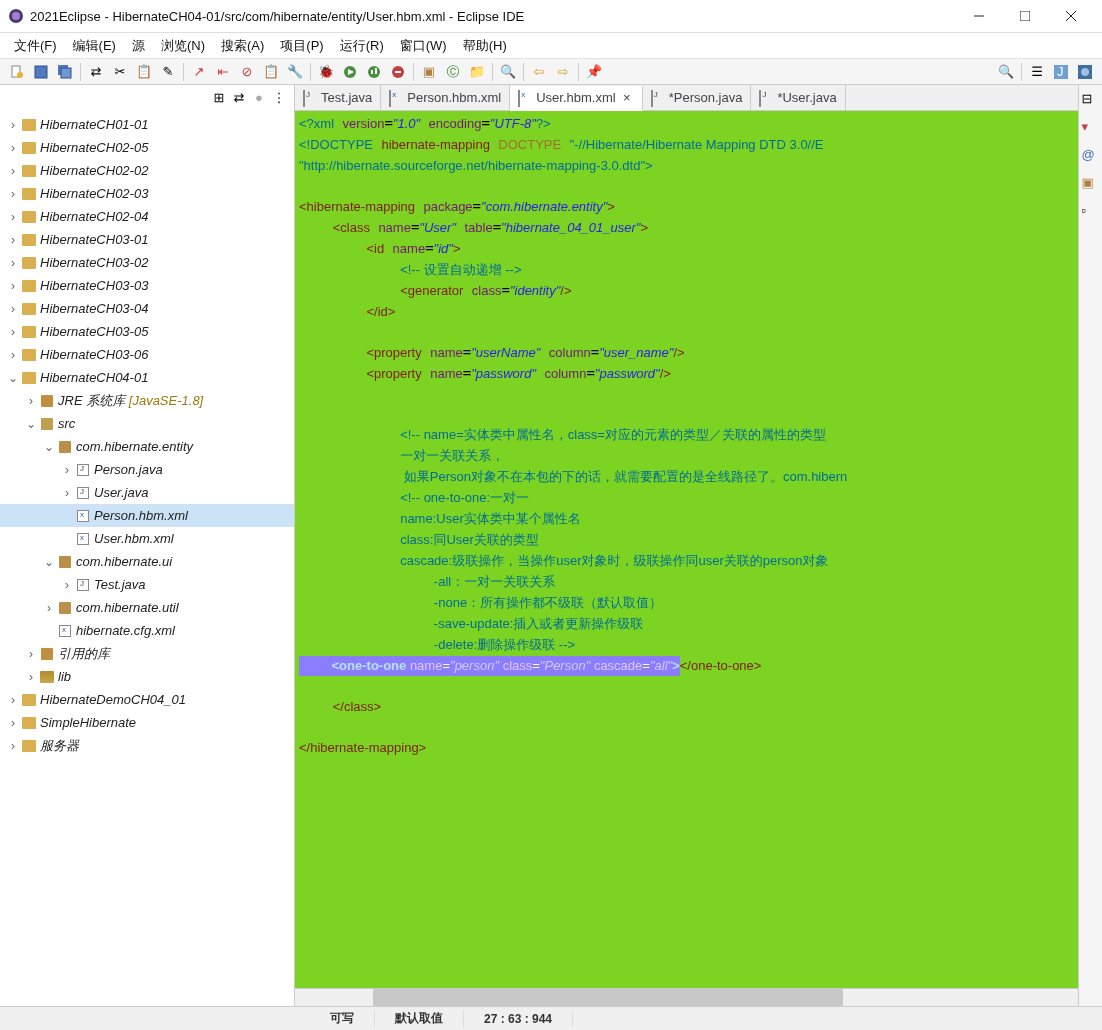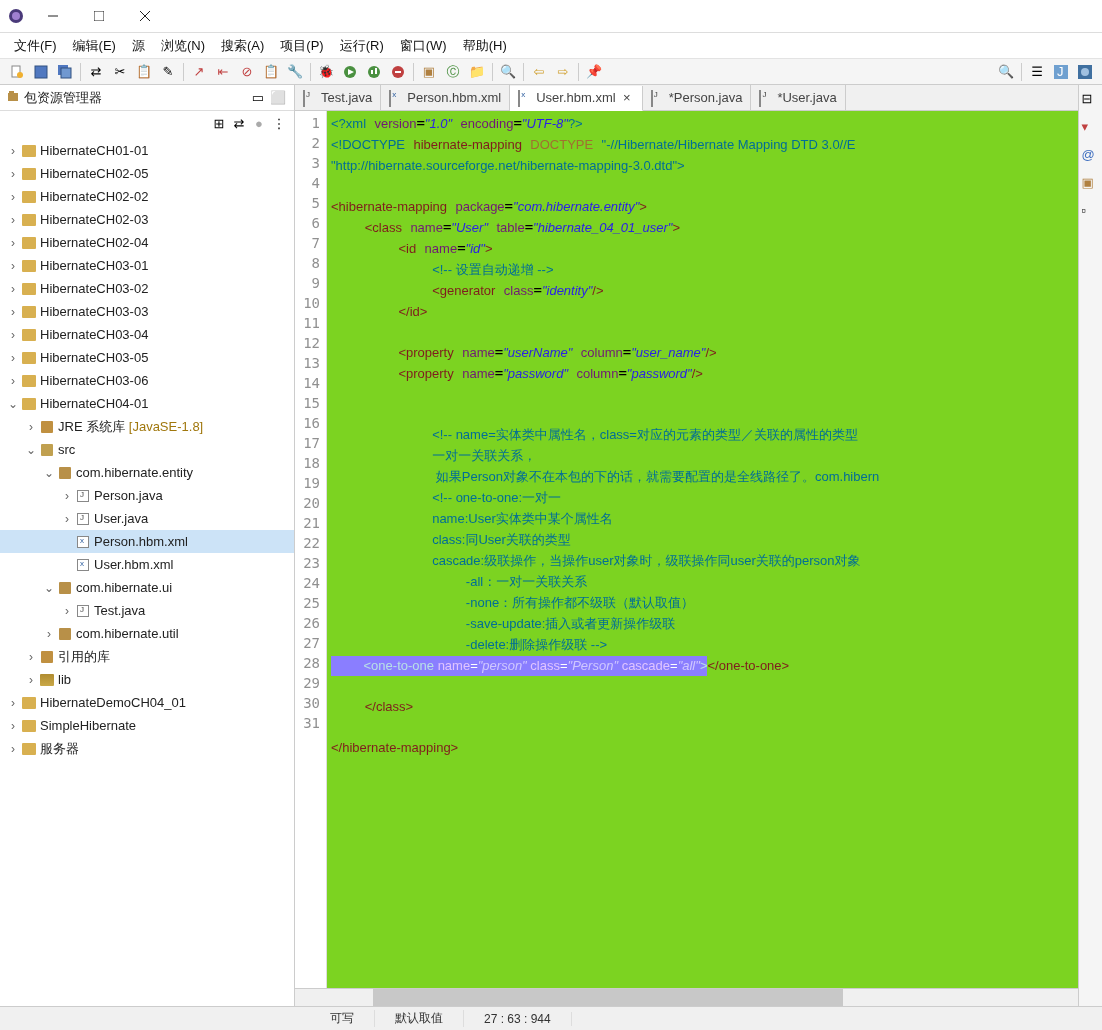--- a/index.html
+++ b/index.html
@@ -18,69 +18,70 @@
 .leftpanel { width:295px; background:#fff; border-right:1px solid #ccc; display:flex; flex-direction:column; }
 .panelhdr { height:26px; display:flex; align-items:center; padding:0 6px; border-bottom:1px solid #ddd; }
 .panelhdr .ptitle { flex:1; font-size:13px; color:#222; display:flex; align-items:center; gap:4px; }
 .panelhdr .picon { width:20px; height:20px; display:flex; align-items:center; justify-content:center; }
 .paneltoolbar { height:24px; display:flex; justify-content:flex-end; align-items:center; padding:0 6px; gap:2px; }
 .paneltoolbar .pti { width:18px; height:18px; display:flex; align-items:center; justify-content:center; }
 .tree { flex:1; overflow:auto; padding:4px 0; }
 .treenode { display:flex; align-items:center; height:23px; padding-left:6px; white-space:nowrap; cursor:default; }
 .treenode .exp { width:14px; text-align:center; color:#666; font-size:12px; }
 .treenode .nicon { width:18px; height:16px; display:flex; align-items:center; justify-content:center; margin-right:2px; }
-.treenode .nlabel { color:#222; }
+.treenode .nlabel { color:#222;font-style:italic; }
 .treenode.selected { background:#cce3f7; }
 .editor { flex:1; display:flex; flex-direction:column; background:#fff; }
 .tabbar { height:26px; display:flex; align-items:center; background:#f0f0f0; border-bottom:1px solid #ccc; }
 .etab { height:25px; display:flex; align-items:center; padding:0 8px; gap:4px; border-right:1px solid #ccc; background:#f0f0f0; color:#444; cursor:default; }
 .etab.active { background:#fff; border-bottom:1px solid #fff; margin-bottom:-1px; }
 .etab .ticon { width:14px; height:14px; }
 .etab .close { width:14px; height:14px; display:flex; align-items:center; justify-content:center; }
 .codewrap { flex:1; display:flex; overflow:hidden; }
 .gutter { width:32px; background:#fff; color:#909090; text-align:right; padding:2px 6px 0 0; font-family:Consolas, monospace; font-size:14px; line-height:20px; border-right:1px solid #ddd; }
 .codearea { flex:1; background:#7cd321; font-family:Consolas, monospace; font-size:14px; line-height:20px; padding:2px 0 0 4px; overflow:auto; white-space:pre; }
 .hscroll { height:18px; background:#f0f0f0; border-top:1px solid #ccc; display:flex; }
 .hscroll .thumb { width:60%; background:#c8c8c8; margin-left:10%; }
 .viewtabs { height:26px; background:#f0f0f0; display:flex; align-items:center; padding:0 6px; border-top:1px solid #ccc; }
 .vtab { padding:2px 8px; color:#333; margin-right:4px; }
 .vtab.active { background:#fff; border:1px solid #ccc; border-bottom:1px solid #fff; }
 .rightbar { width:24px; background:#f5f5f5; border-left:1px solid #ccc; display:flex; flex-direction:column; align-items:center; padding-top:6px; gap:10px; }
 .rightbar .ri { width:18px; height:18px; }
 .statusbar { height:24px; background:#f0f0f0; border-top:1px solid #ccc; display:flex; align-items:center; }
-.statusbar .cell { padding:0 20px; border-right:1px solid #ddd; color:#333; font-size:12px; }
+.statusbar .cell { padding:0 20px; border-right:1px solid #ddd; color:#333; font-size:12px;font-weight:bold; }
 
 .t-tag { color:#7f1d1d; }
 .t-attr { color:#701a75; }
 .t-val { color:#2a22e6; font-style:italic; }
 .t-doc { color:#006e96; }
 .t-comment { color:#006e96; }
 .t-pi { color:#006e96; }
 .hl { background:#8a7eff; color:#fff; display:inline-block; }
-.hl .t-tag { color:#b8e0e6; }
+.hl .t-tag { color:#b8e0e6;font-weight:bold; }
 .hl .t-attr { color:#e0c4ff; }
 .hl .t-val { color:#d0c8ff; }
 .folder-icon { width:14px; height:12px; background:linear-gradient(#b08c30,#c9a848); border-radius:1px; }
 .proj-icon { width:14px; height:12px; background:#d8b050; border-radius:1px; position:relative; }
 .pkg-icon { display:inline-block; width:12px; height:12px; background:#b89048; border-radius:1px; }
 .java-icon { width:12px; height:12px; border:1px solid #888; background:#fff; position:relative; }
 .java-icon::after { content:"J"; position:absolute; font-size:8px; left:2px; top:-1px; color:#444; }
 .xml-icon { width:12px; height:12px; border:1px solid #888; background:#fff; position:relative; }
 .xml-icon::after { content:"x"; position:absolute; font-size:8px; left:2px; top:-1px; color:#3060a0; }
 </style>
 </head>
 <body>
 
 <div class="titlebar">
   <span class="appicon">
     <svg viewBox="0 0 16 16">
         <circle cx="8" cy="8" r="7" fill="#4a3a7a"></circle>
         <circle cx="8" cy="8" r="4" fill="#a080d0"></circle>
       </svg>
   </span>
+  <span class="title">2021Eclipse - HibernateCH04-01/src/com/hibernate/entity/User.hbm.xml - Eclipse IDE</span>
   <div class="winbtn">
       <svg viewBox="0 0 10 10">
         <line x1="0" y1="5" x2="10" y2="5" stroke="#222"></line>
       </svg>
     </div>
   <div class="winbtn">
       <svg viewBox="0 0 10 10">
         <rect x="0" y="0" width="10" height="10" fill="none" stroke="#222"></rect>
       </svg>
     </div>
@@ -197,31 +198,20 @@
       <svg width="16" height="16">
         <rect x="1" y="1" width="14" height="14" fill="#4070a0"></rect>
         <circle cx="8" cy="8" r="4" fill="#a0c0e0"></circle>
       </svg>
     </div>
 </div>
 
 <div class="workarea">
 
   <div class="leftpanel">
-    <div class="panelhdr">
-      <div class="ptitle">
-        <span><svg width="14" height="14">
-              <rect x="2" y="4" width="10" height="8" fill="#b89048"></rect>
-              <rect x="3" y="2" width="5" height="3" fill="#b89048"></rect>
-            </svg></span>
-        <span>包资源管理器</span>
-      </div>
-      <div class="picon">▭</div>
-      <div class="picon">⬜</div>
-    </div>
     <div class="paneltoolbar">
       <div class="pti">⊞</div>
       <div class="pti">⇄</div>
       <div class="pti" style="color:#aaa">●</div>
       <div class="pti">⋮</div>
     </div>
     <div class="tree" id="tree">
         <div class="treenode" style="padding-left: 6px;">
           <span class="exp">›</span>
           <span class="nicon">
@@ -369,20 +359,27 @@
           </span>
           <span class="nlabel">Test.java</span>
         </div>
         <div class="treenode" style="padding-left: 42px;">
           <span class="exp">›</span>
           <span class="nicon">
             <span class="pkg-icon"></span>
           </span>
           <span class="nlabel">com.hibernate.util</span>
         </div>
+        <div class="treenode" style="padding-left: 42px;">
+          <span class="exp">&nbsp;</span>
+          <span class="nicon">
+            <span class="xml-icon"></span>
+          </span>
+          <span class="nlabel">hibernate.cfg.xml</span>
+        </div>
         <div class="treenode" style="padding-left: 24px;">
           <span class="exp">›</span>
           <span class="nicon">
             <span style="display:inline-block;width:12px;height:12px;background:#c09040;border-radius:1px"></span>
           </span>
           <span class="nlabel">引用的库</span>
         </div>
         <div class="treenode" style="padding-left: 24px;">
           <span class="exp">›</span>
           <span class="nicon">
@@ -432,52 +429,20 @@
         <div class="etab">
           <span class="ticon"><span class="java-icon"></span></span>
           <span>*Person.java</span>
         </div>
         <div class="etab">
           <span class="ticon"><span class="java-icon"></span></span>
           <span>*User.java</span>
         </div>
       </div>
     <div class="codewrap">
-      <div class="gutter" id="gutter">1
-2
-3
-4
-5
-6
-7
-8
-9
-10
-11
-12
-13
-14
-15
-16
-17
-18
-19
-20
-21
-22
-23
-24
-25
-26
-27
-28
-29
-30
-31
-</div>
       <div class="codearea" id="code"><span class="t-pi">&lt;?xml</span> <span class="t-attr">version</span>=<span class="t-val">"1.0"</span> <span class="t-attr">encoding</span>=<span class="t-val">"UTF-8"</span><span class="t-pi">?&gt;</span>
 <span class="t-doc">&lt;!DOCTYPE</span> <span class="t-tag">hibernate-mapping</span> <span style="color:#a07030">DOCTYPE</span> <span class="t-doc">"-//Hibernate/Hibernate Mapping DTD 3.0//E</span>
 <span class="t-doc">"http://hibernate.sourceforge.net/hibernate-mapping-3.0.dtd"&gt;</span>
 
 <span class="t-tag">&lt;hibernate-mapping</span> <span class="t-attr">package</span>=<span class="t-val">"com.hibernate.entity"</span><span class="t-tag">&gt;</span>
     <span class="t-tag">&lt;class</span> <span class="t-attr">name</span>=<span class="t-val">"User"</span> <span class="t-attr">table</span>=<span class="t-val">"hibernate_04_01_user"</span><span class="t-tag">&gt;</span>
         <span class="t-tag">&lt;id</span> <span class="t-attr">name</span>=<span class="t-val">"id"</span><span class="t-tag">&gt;</span>
             <span class="t-comment">&lt;!-- 设置自动递增 --&gt;</span>
             <span class="t-tag">&lt;generator</span> <span class="t-attr">class</span>=<span class="t-val">"identity"</span><span class="t-tag">/&gt;</span>
         <span class="t-tag">&lt;/id&gt;</span>

